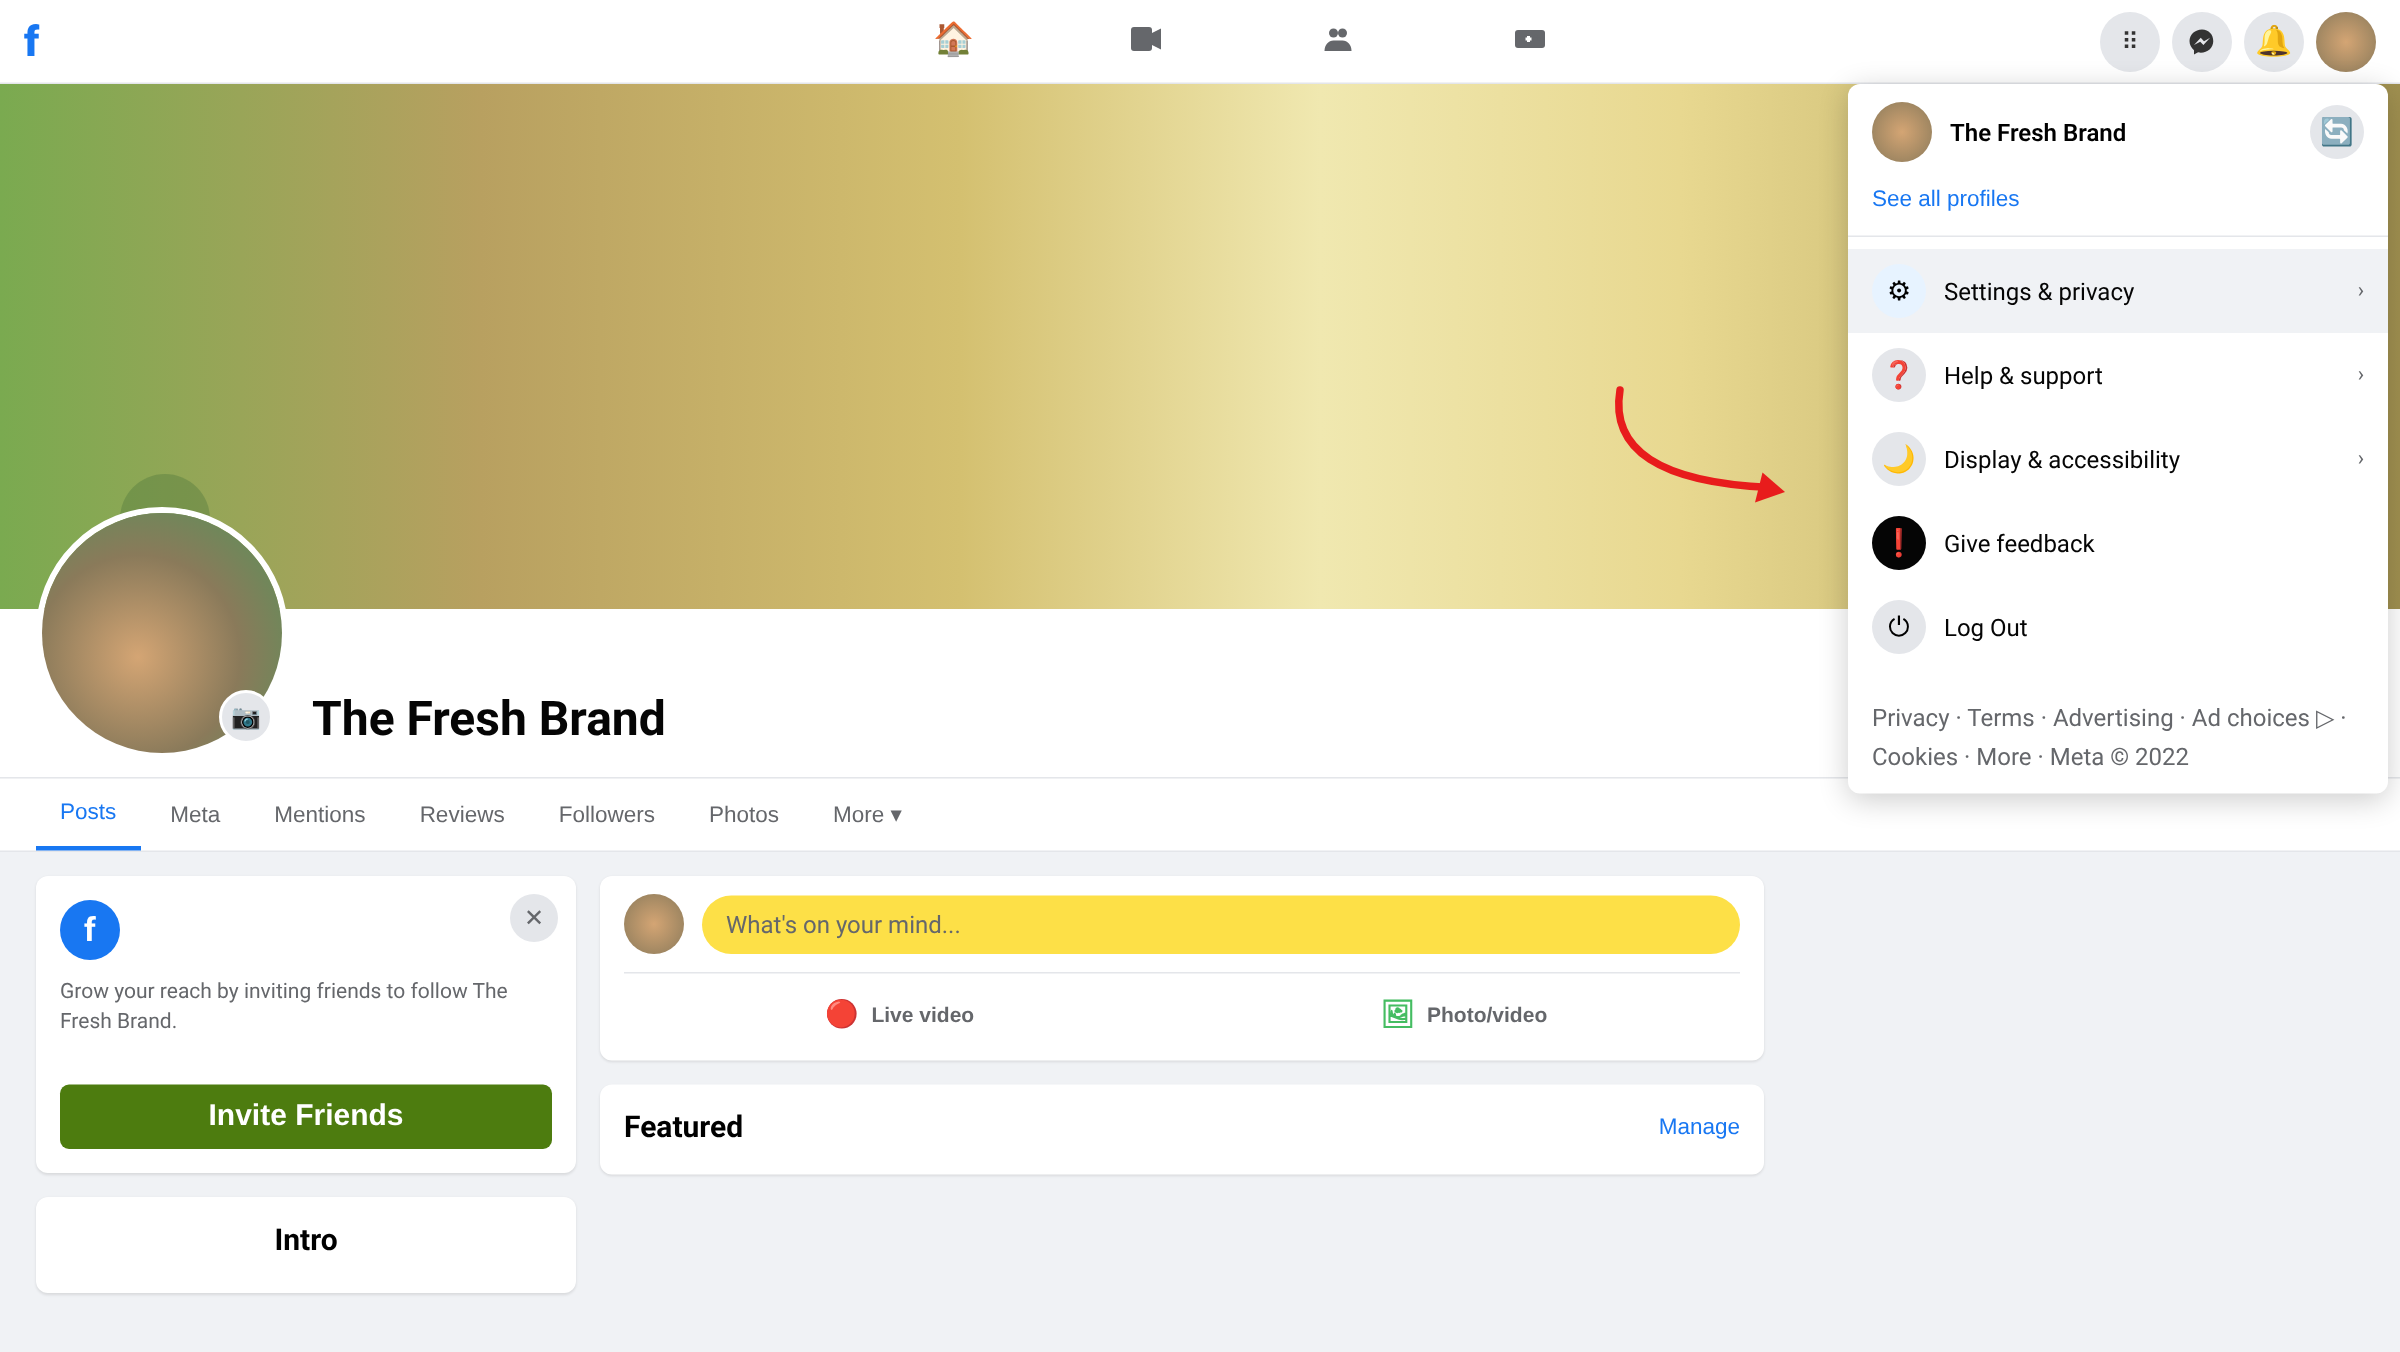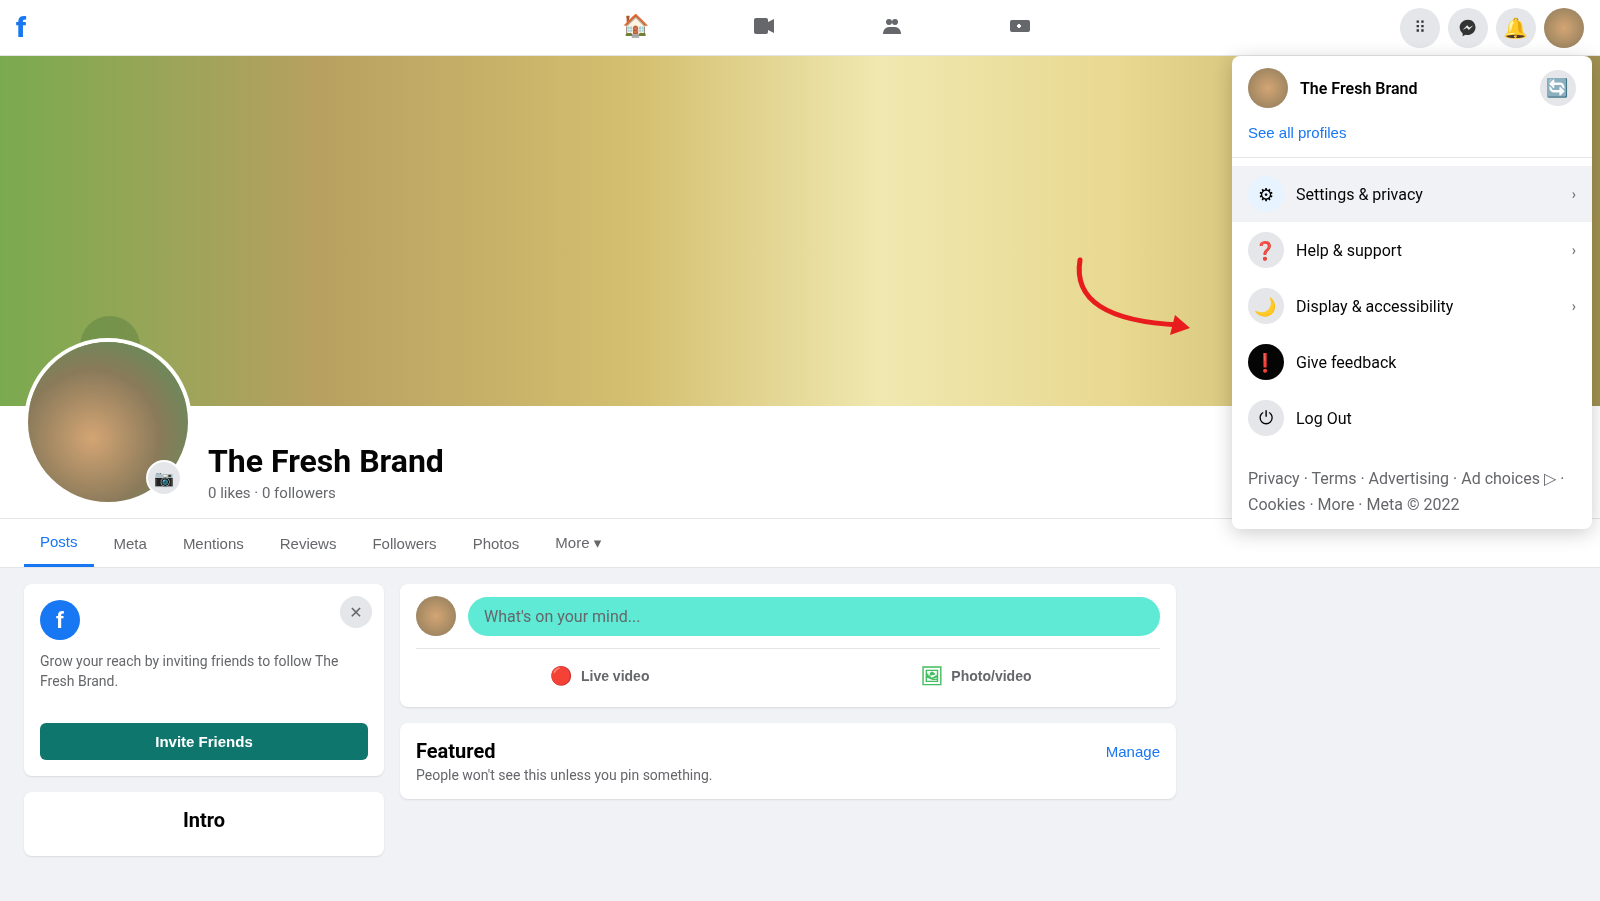--- a/index.html
+++ b/index.html
@@ -97,42 +97,42 @@
       font-size: 16px; color: #65676b;
     }
     .fb-icon-circle {
       width: 40px; height: 40px; border-radius: 50%; background: #1877f2;
       display: flex; align-items: center; justify-content: center;
       color: #fff; font-size: 22px; font-weight: 700; margin-bottom: 12px;
     }
     .build-title { font-size: 17px; font-weight: 700; margin-bottom: 8px; }
     .build-desc { font-size: 14px; color: #65676b; margin-bottom: 32px; line-height: 1.4; }
     .invite-btn {
-      width: 100%; padding: 10px; background: #0f766e; color: #fff;
-      border: none; border-radius: 6px; font-size: 15px; font-weight: 600;
+      width: 100%; padding: 10px; background: #4d7c0f; color: #fff;
+      border: none; border-radius: 6px; font-size: 20px; font-weight: 600;
       cursor: pointer;
     }
 
     
     .intro-title { font-size: 20px; font-weight: 700; margin-bottom: 8px; text-align: center; }
 
     
     .post-box {
       background: #fff; border-radius: 8px; padding: 12px 16px;
       margin-bottom: 16px; box-shadow: 0 1px 2px rgba(0,0,0,0.1);
     }
     .post-input-row { display: flex; align-items: center; gap: 12px; margin-bottom: 12px; }
     .post-avatar {
       width: 40px; height: 40px; border-radius: 50%;
       background: radial-gradient(circle, #d4a574, #8a7a5a);
       flex-shrink: 0;
     }
     .post-input {
       flex: 1; padding: 10px 16px; border-radius: 20px;
-      background: #5eead4; border: none; font-size: 16px; color: #65676b;
+      background: #fde047; border: none; font-size: 16px; color: #65676b;
       cursor: pointer;
     }
     .post-divider { border: none; border-top: 1px solid #e4e6ea; margin-bottom: 8px; }
     .post-actions { display: flex; gap: 8px; }
     .post-action-btn {
       flex: 1; padding: 8px; border: none; background: transparent;
       cursor: pointer; display: flex; align-items: center; justify-content: center;
       gap: 8px; border-radius: 6px; font-size: 14px; font-weight: 600; color: #65676b;
     }
     .live-icon { color: #f02849; font-size: 18px; }
@@ -259,21 +259,20 @@
 
 <div class="profile-section">
   <div class="profile-avatar-wrap">
     <div class="profile-avatar">
       <div class="avatar-inner"></div>
     </div>
     <button class="camera-btn">📷</button>
   </div>
   <div class="profile-info">
     <h1 class="profile-name">The Fresh Brand</h1>
-    <p class="profile-stats">0 likes · 0 followers</p>
   </div>
   <div class="profile-actions">
     <button class="action-btn action-btn-secondary">✏ Edit Page info</button>
     <button class="action-btn action-btn-secondary">Promote</button>
     <button class="action-btn action-btn-secondary">•••</button>
   </div>
 </div>
 
 <div class="page-tabs">
   <button class="page-tab active">Posts</button>
@@ -319,21 +318,20 @@
           <span>Photo/video</span>
         </button>
       </div>
     </div>
 
     <div class="card">
       <div class="featured-header">
         <span class="featured-title">Featured</span>
         <button class="featured-manage">Manage</button>
       </div>
-      <p class="featured-desc">People won't see this unless you pin something.</p>
     </div>
   </div>
 </div>
 
 <div class="dropdown-menu">
 
   <div class="dropdown-profile-section">
     <div class="dropdown-profile-row">
       <div class="dropdown-profile-info">
         <div class="dropdown-avatar"></div>

